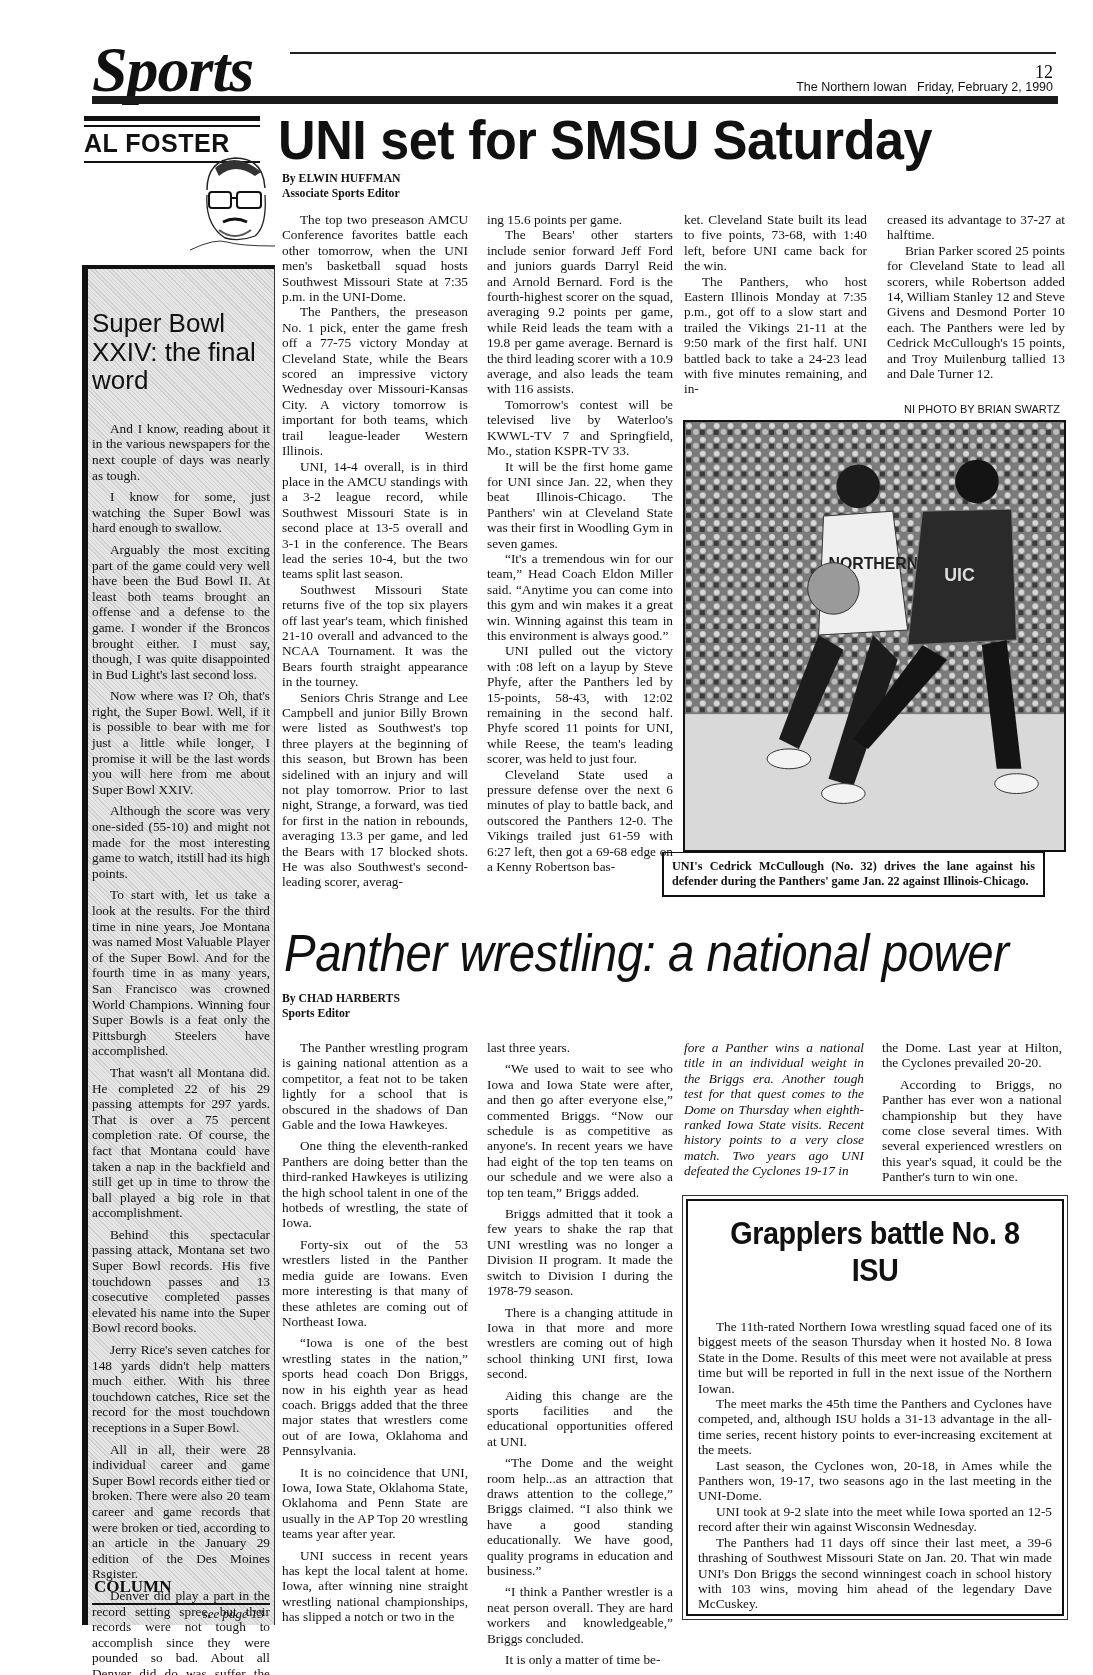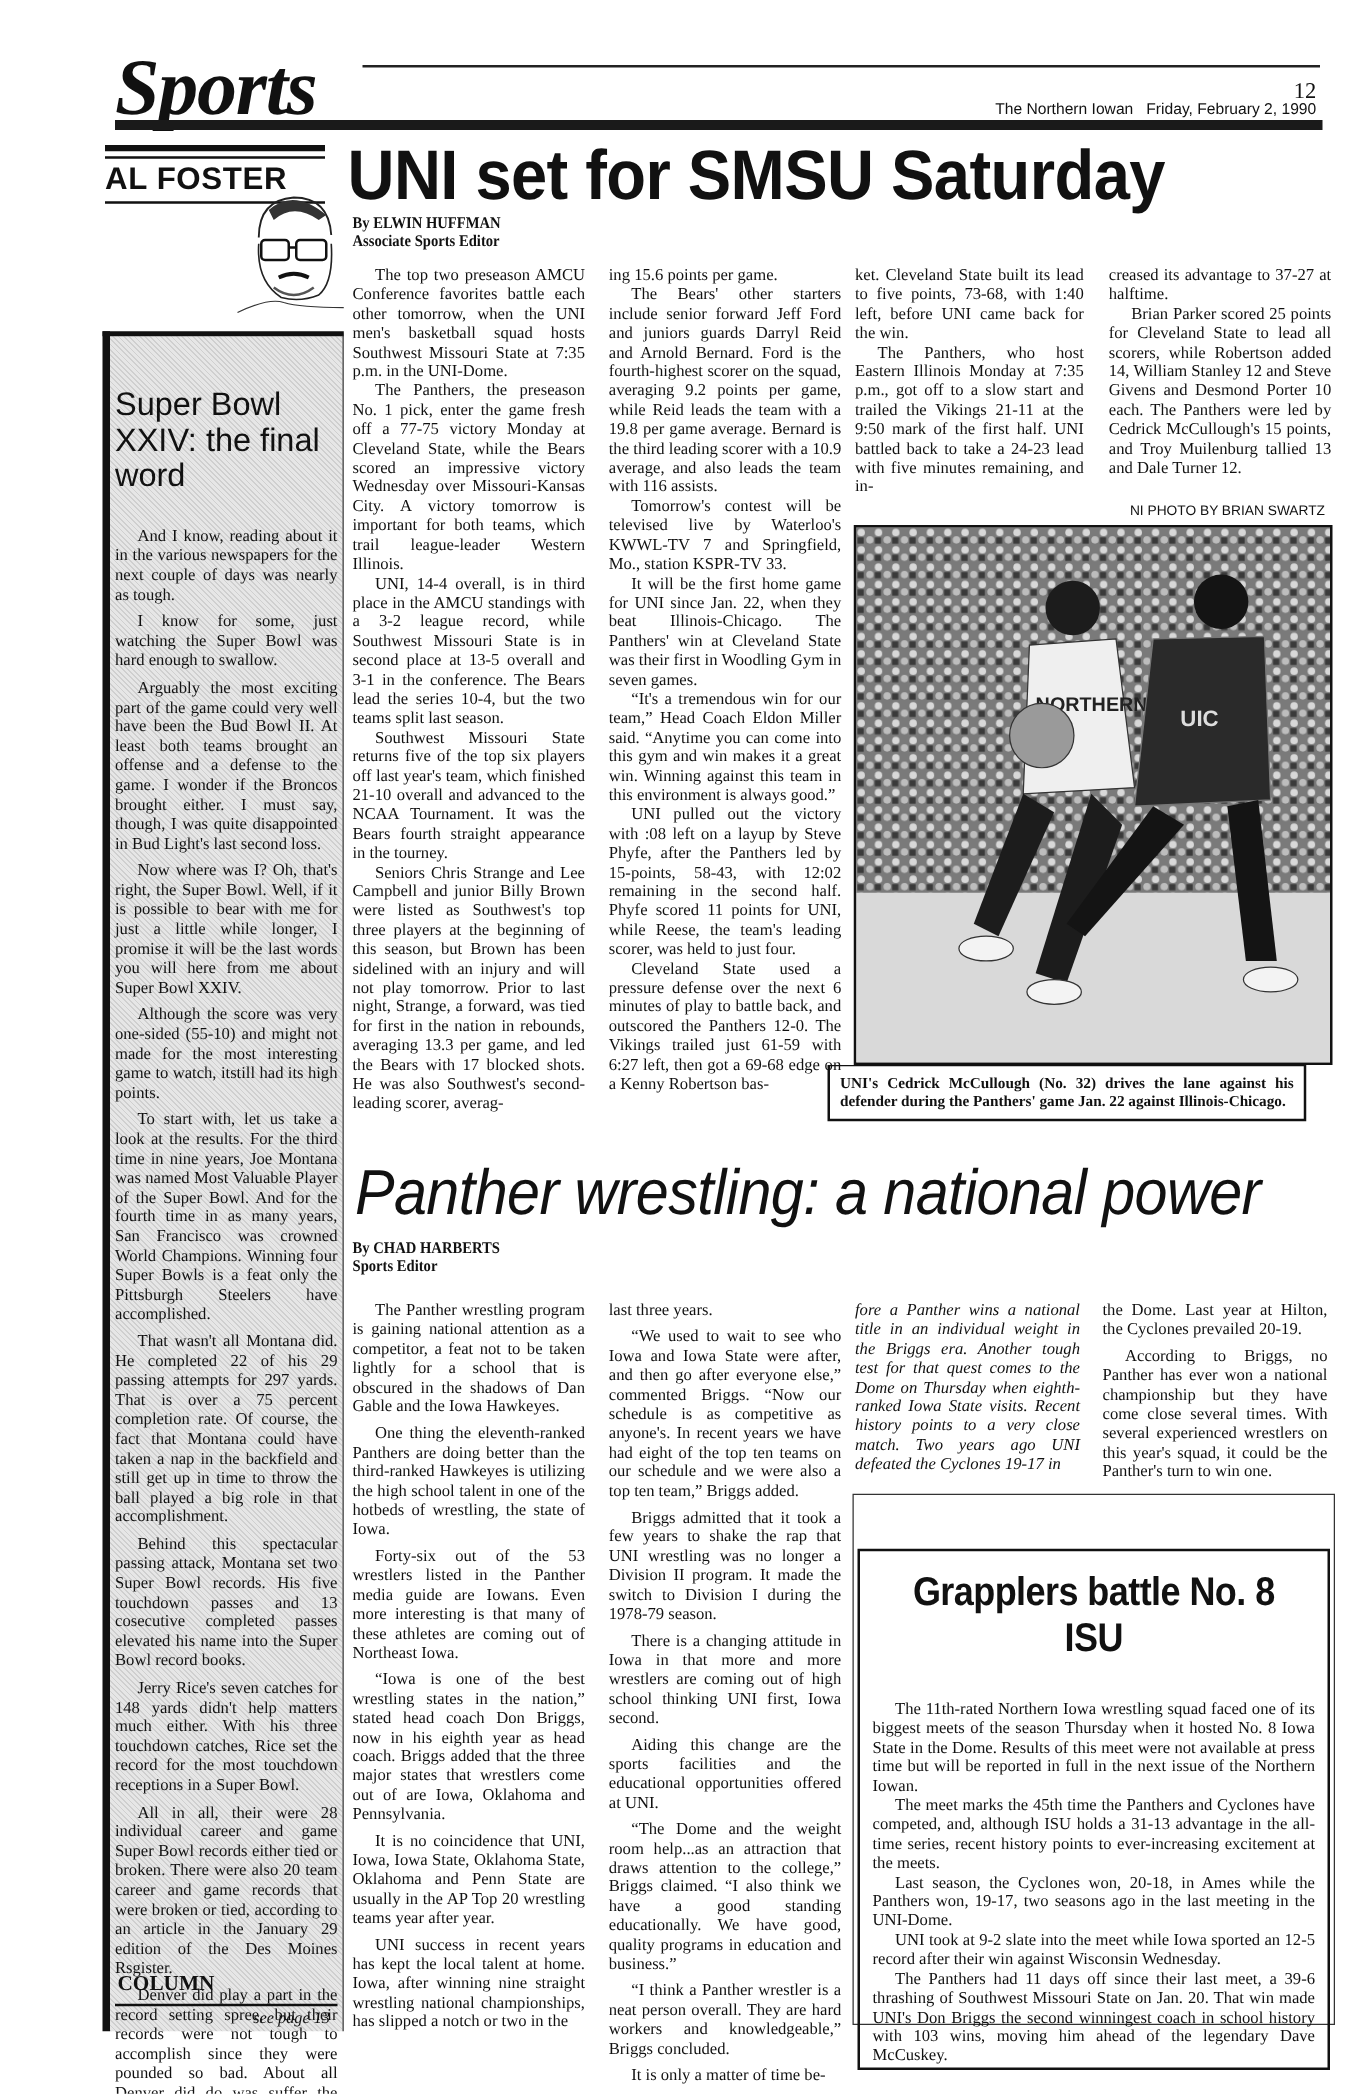--- a/index.html
+++ b/index.html
@@ -38,21 +38,21 @@
 
   .photo-credit { position: absolute; left: 880px; top: 403px; font-family: "Liberation Sans", sans-serif; font-size: 11px; width: 180px; text-align: right; }
   .photo { position: absolute; left: 683px; top: 420px; width: 383px; height: 432px; border: 2px solid #111; background:
       linear-gradient(180deg, #6a6a6a 0%, #8a8a8a 30%, #555 55%, #b8b8b8 68%, #dcdcdc 100%); overflow: hidden; }
   .photo svg { width: 100%; height: 100%; display: block; }
   .caption { position: absolute; left: 662px; top: 852px; width: 383px; height: 45px; border: 2px solid #111; border-top: 1px solid #111; padding: 6px 8px; font-weight: bold; font-size: 12.2px; line-height: 15px; text-align: justify; }
 
   .headline2 { position: absolute; left: 284px; top: 928px; font-family: "Liberation Sans", sans-serif; font-style: italic; font-size: 51px; line-height: 1; letter-spacing: -0.5px; transform: scaleX(0.93); transform-origin: left; white-space: nowrap; }
 
   .box { position: absolute; left: 682px; top: 1195px; width: 386px; height: 425px; border: 1px solid #333; padding: 3px; }
-  .box-inner { border: 2px solid #111; width: 100%; height: 100%; padding: 10px 10px; margin-top: 40px; }
+  .box-inner { border: 2px solid #111; width: 100%; height: 100%; padding: 10px 10px; }
   .box h2 { font-family: "Liberation Sans", sans-serif; font-weight: bold; font-size: 32px; letter-spacing: -0.5px; text-align: center; margin: 4px 0 30px 0; transform: scaleX(0.9); }
   .box p { font-size: 13.3px; line-height: 15.4px; text-align: justify; text-indent: 18px; }
 </style>
 </head>
 <body>
 
 <div class="masthead-title">Sports</div>
 <div class="masthead-rule"></div>
 <div class="page-num">12</div>
 <div class="pub-line">
@@ -169,42 +169,42 @@
 <div class="headline2">Panther wrestling: a national power</div>
 <div class="byline" style="left:282px;top:990px;">
   <div>By CHAD HARBERTS</div>
   <div class="role">Sports Editor</div>
 </div>
 
 <div class="col spaced" style="left:282px;top:1040px;width:186px;">
   <p>The Panther wrestling program is gaining national attention as a competitor, a feat not to be taken lightly for a school that is obscured in the shadows of Dan Gable and the Iowa Hawkeyes.</p>
   <p>One thing the eleventh-ranked Panthers are doing better than the third-ranked Hawkeyes is utilizing the high school talent in one of the hotbeds of wrestling, the state of Iowa.</p>
   <p>Forty-six out of the 53 wrestlers listed in the Panther media guide are Iowans.  Even more interesting is that many of these athletes are coming out of Northeast Iowa.</p>
-  <p>“Iowa is one of the best wrestling states in the nation,” stated head coach Don Briggs, now in his eighth year as head coach. Briggs added that the three major states that wrestlers come out of are Iowa, Oklahoma and Pennsylvania.</p>
+  <p>“Iowa is one of the best wrestling states in the nation,” sports head coach Don Briggs, now in his eighth year as head coach. Briggs added that the three major states that wrestlers come out of are Iowa, Oklahoma and Pennsylvania.</p>
   <p>It is no coincidence that UNI, Iowa, Iowa State, Oklahoma State, Oklahoma and Penn State are usually in the AP Top 20 wrestling teams year after year.</p>
   <p>UNI success in recent years has kept the local talent at home. Iowa, after winning nine straight wrestling national championships, has slipped a notch or two in the</p>
 </div>
 
 <div class="col spaced" style="left:487px;top:1040px;width:186px;">
   <p class="cont">last three years.</p>
   <p>“We used to wait to see who Iowa and Iowa State were after, and then go after everyone else,” commented Briggs.  “Now our schedule is as competitive as anyone's. In recent years we have had eight of the top ten teams on our schedule and we were also a top ten team,” Briggs added.</p>
   <p>Briggs admitted that it took a few years to shake the rap that UNI wrestling was no longer a Division II program.  It made the switch to Division I during the 1978-79 season.</p>
   <p>There is a changing attitude in Iowa in that more and more wrestlers are coming out of high school thinking UNI first, Iowa second.</p>
   <p>Aiding this change are the sports facilities and the educational opportunities offered at UNI.</p>
   <p>“The Dome and the weight room help...as an attraction that draws attention to the college,” Briggs claimed.  “I also think we have a good standing educationally.  We have good, quality programs in education and business.”</p>
   <p>“I think a Panther wrestler is a neat person overall.  They are hard workers and knowledgeable,” Briggs concluded.</p>
   <p>It is only a matter of time be-</p>
 </div>
 
 <div class="col spaced" style="left:684px;top:1040px;width:180px;font-style:italic;">
   <p class="cont">fore a Panther wins a national title in an individual weight in the Briggs era.  Another tough test for that quest comes to the Dome on Thursday when eighth-ranked Iowa State visits.  Recent history points to a very close match.  Two years ago UNI defeated the Cyclones 19-17 in</p>
 </div>
 
 <div class="col spaced" style="left:882px;top:1040px;width:180px;">
-  <p class="cont">the Dome.  Last year at Hilton, the Cyclones prevailed 20-19.</p>
+  <p class="cont">the Dome.  Last year at Hilton, the Cyclones prevailed 20-20.</p>
   <p>According to Briggs, no Panther has ever won a national championship but they have come close several times. With several experienced wrestlers on this year's squad, it could be the Panther's turn to win one.</p>
 </div>
 
 <div class="box">
   <div class="box-inner">
     <h2>Grapplers battle No. 8 ISU</h2>
     <p>The 11th-rated Northern Iowa wrestling squad faced one of its biggest meets of the season Thursday when it hosted No. 8 Iowa State in the Dome. Results of this meet were not available at press time but will be reported in full in the next issue of the Northern Iowan.</p>
     <p>The meet marks the 45th time the Panthers and Cyclones have competed, and, although ISU holds a 31-13 advantage in the all-time series, recent history points to ever-increasing excitement at the meets.</p>
     <p>Last season, the Cyclones won, 20-18, in Ames while the Panthers won, 19-17, two seasons ago in the last meeting in the UNI-Dome.</p>
     <p>UNI took at 9-2 slate into the meet while Iowa sported an 12-5 record after their win against Wisconsin Wednesday.</p>

